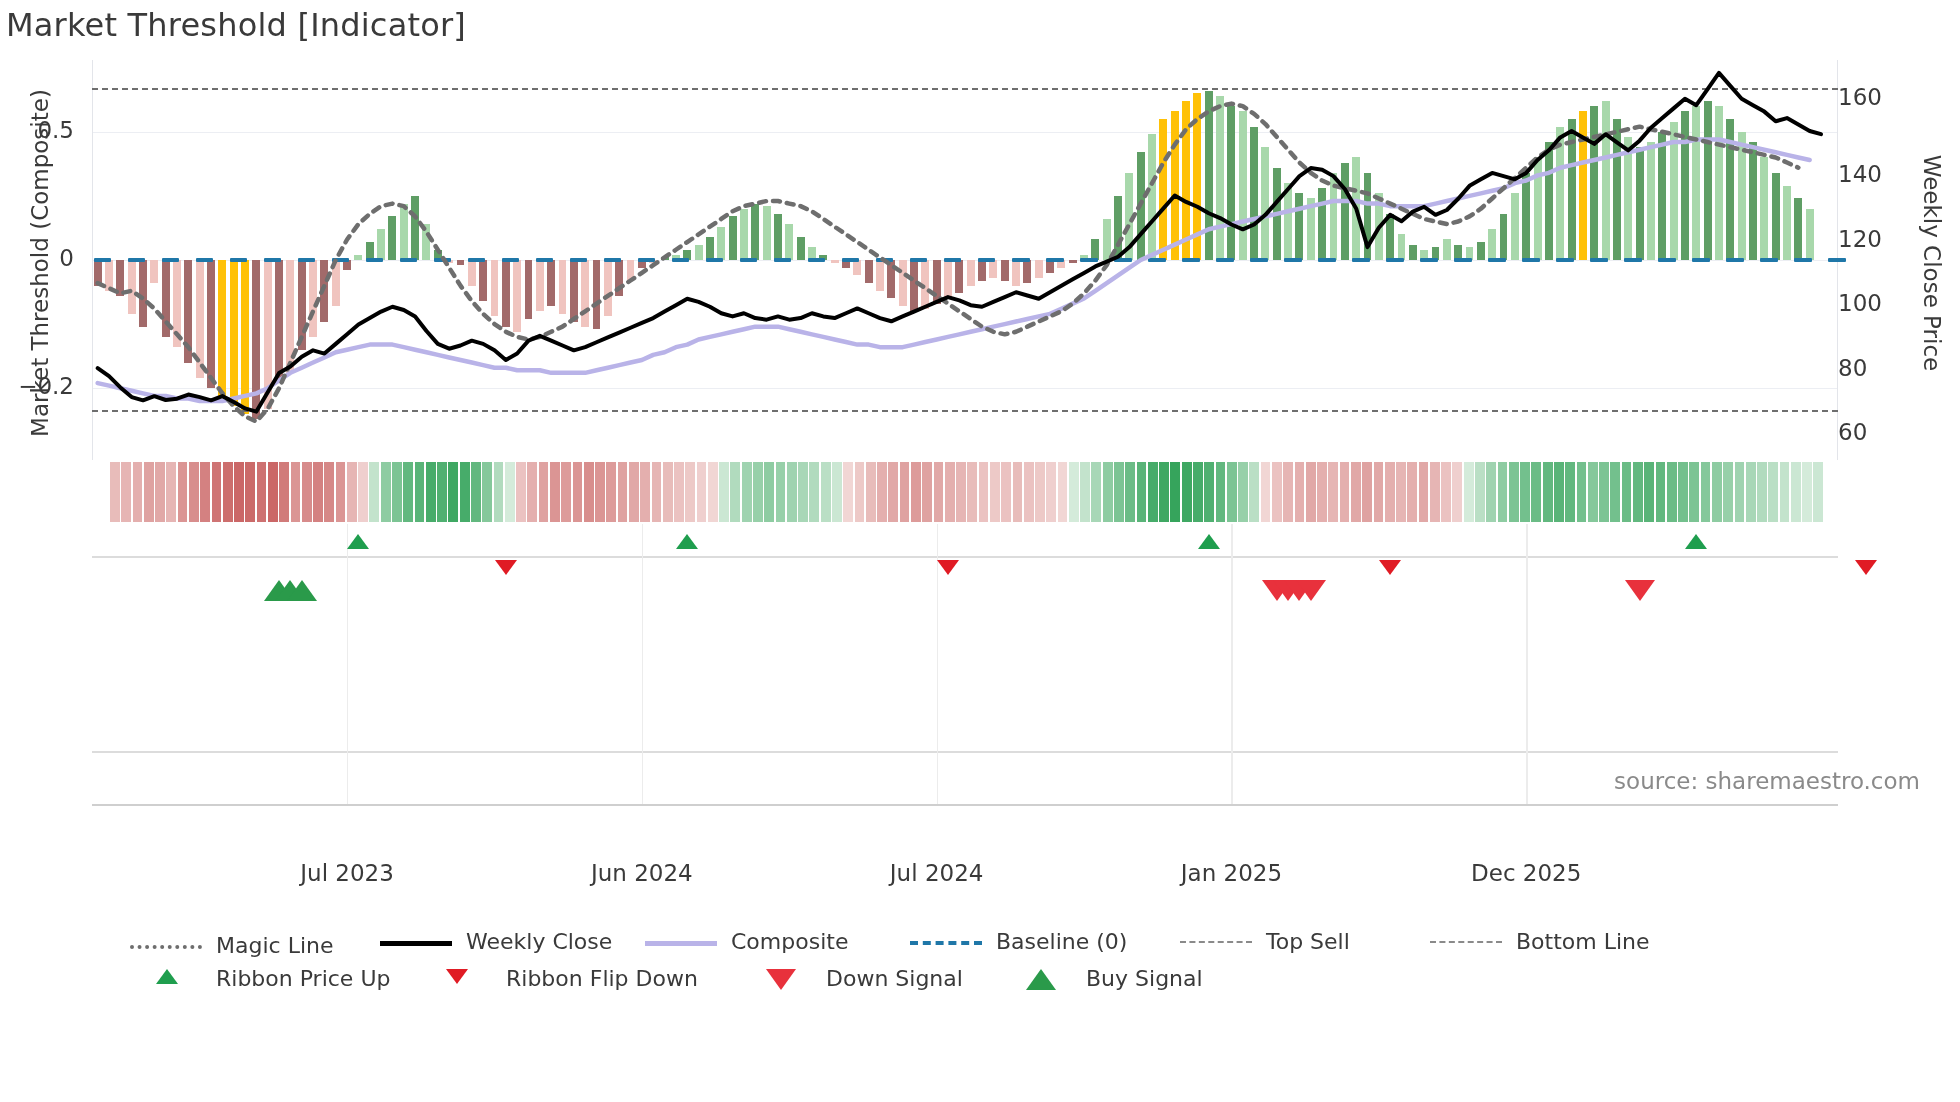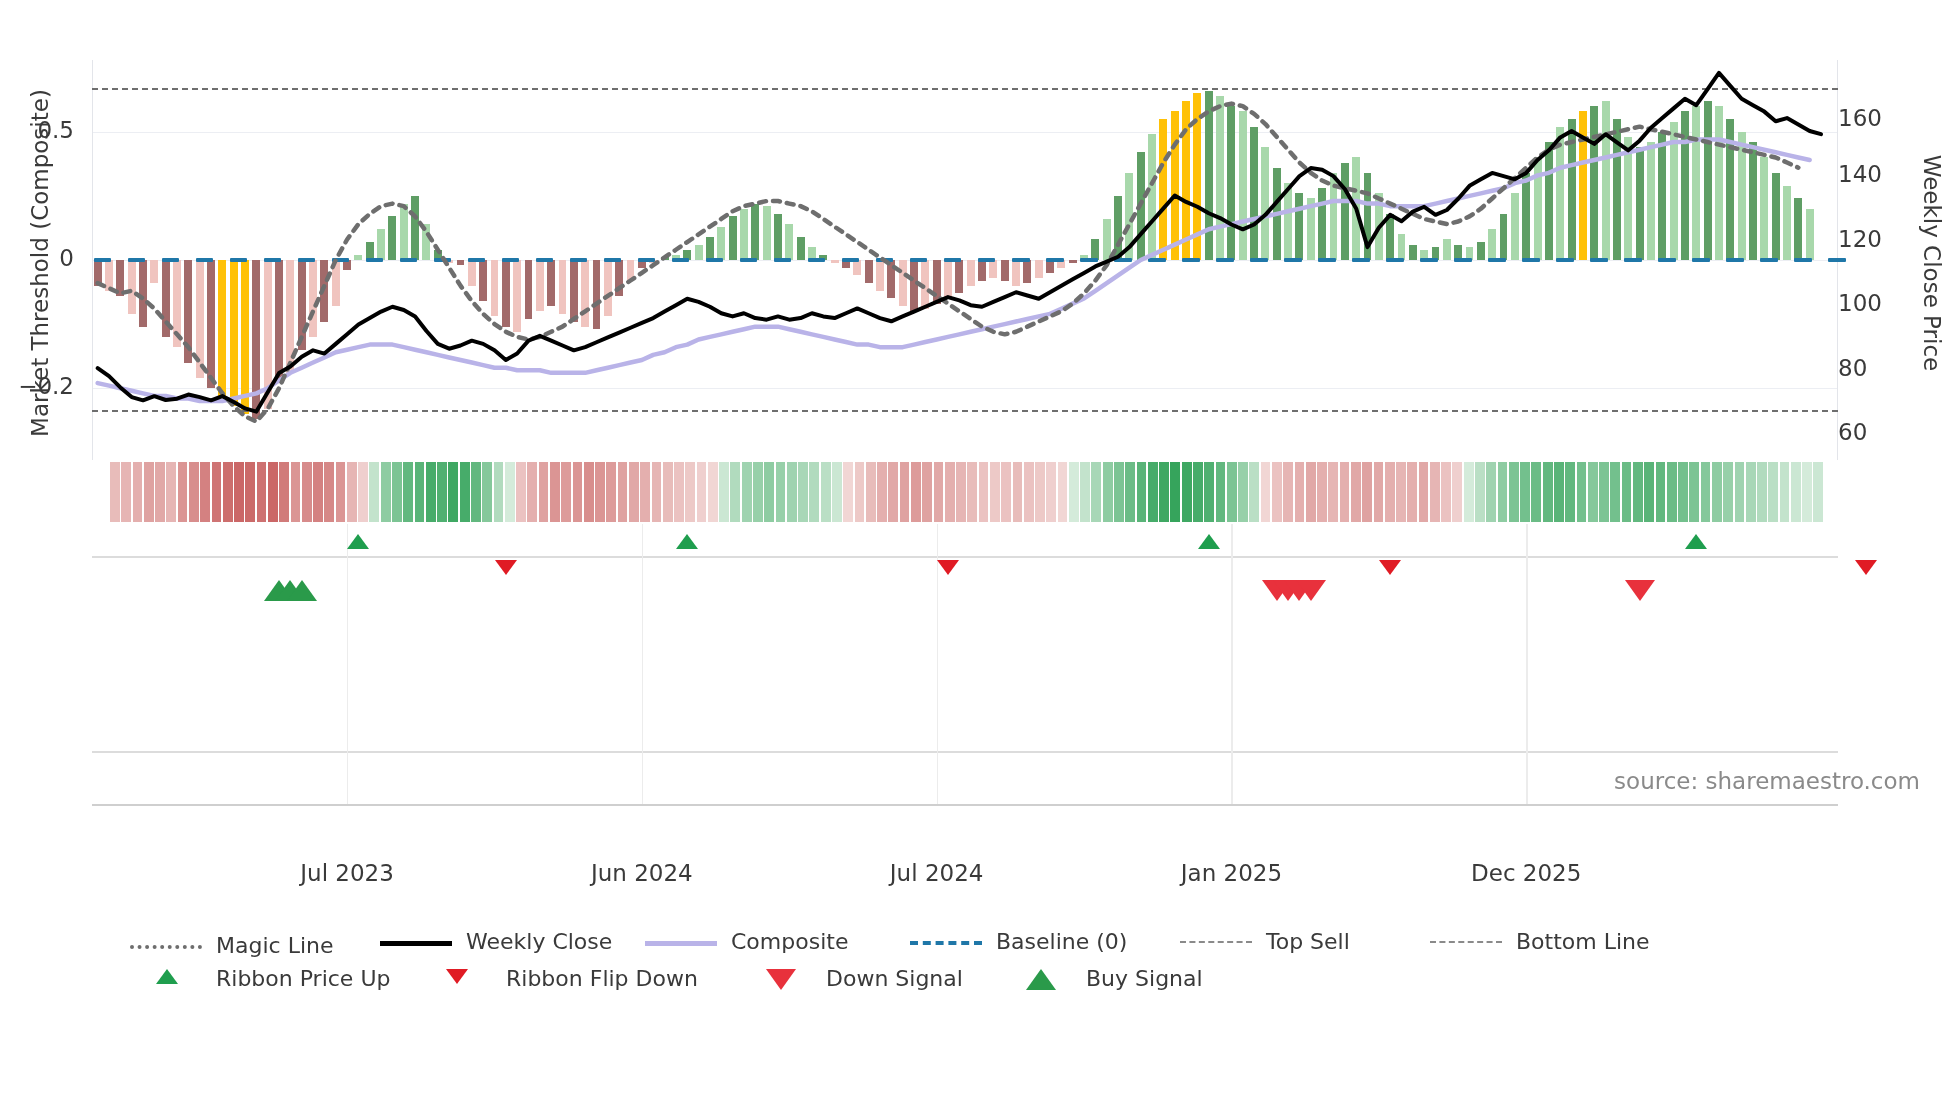--- a/index.html
+++ b/index.html
@@ -52,31 +52,32 @@
   .lkey{width:72px;height:22px;position:relative;margin-right:14px;flex:0 0 72px;}
   .lkey .ln{position:absolute;left:0;top:10px;width:72px;height:0;}
   .lkey .mk{position:absolute;left:26px;top:0px;}
   .lt{white-space:nowrap;}
 </style>
 </head>
 <body>
 
 <div id="root">
 
+  <div class="title">Market Threshold [Indicator]</div>
 
   <div class="axlabel ylab-left">Market Threshold (Composite)</div>
   <div class="axlabel ylab-right">Weekly Close Price</div>
 
   <div id="ticks-left">
       <div class="tick tick-l" style="top: 116.795px;">0.5</div>
       <div class="tick tick-l" style="top: 245px;">0</div>
       <div class="tick tick-l" style="top: 373.205px;">−0.2</div>
     </div>
   <div id="ticks-right">
-      <div class="tick tick-r" style="top: 105px;">160</div>
+      <div class="tick tick-r" style="top: 84px;">160</div>
       <div class="tick tick-r" style="top: 161.129px;">140</div>
       <div class="tick tick-r" style="top: 225.645px;">120</div>
       <div class="tick tick-r" style="top: 290.161px;">100</div>
       <div class="tick tick-r" style="top: 354.677px;">80</div>
       <div class="tick tick-r" style="top: 419.194px;">60</div>
     </div>
   <div id="ticks-x">
       <div class="tick tick-x" style="position: absolute; left: 257.097px; width: 180px; top: 860px;">Jul 2023</div>
       <div class="tick tick-x" style="position: absolute; left: 551.877px; width: 180px; top: 860px;">Jun 2024</div>
       <div class="tick tick-x" style="position: absolute; left: 846.656px; width: 180px; top: 860px;">Jul 2024</div>

